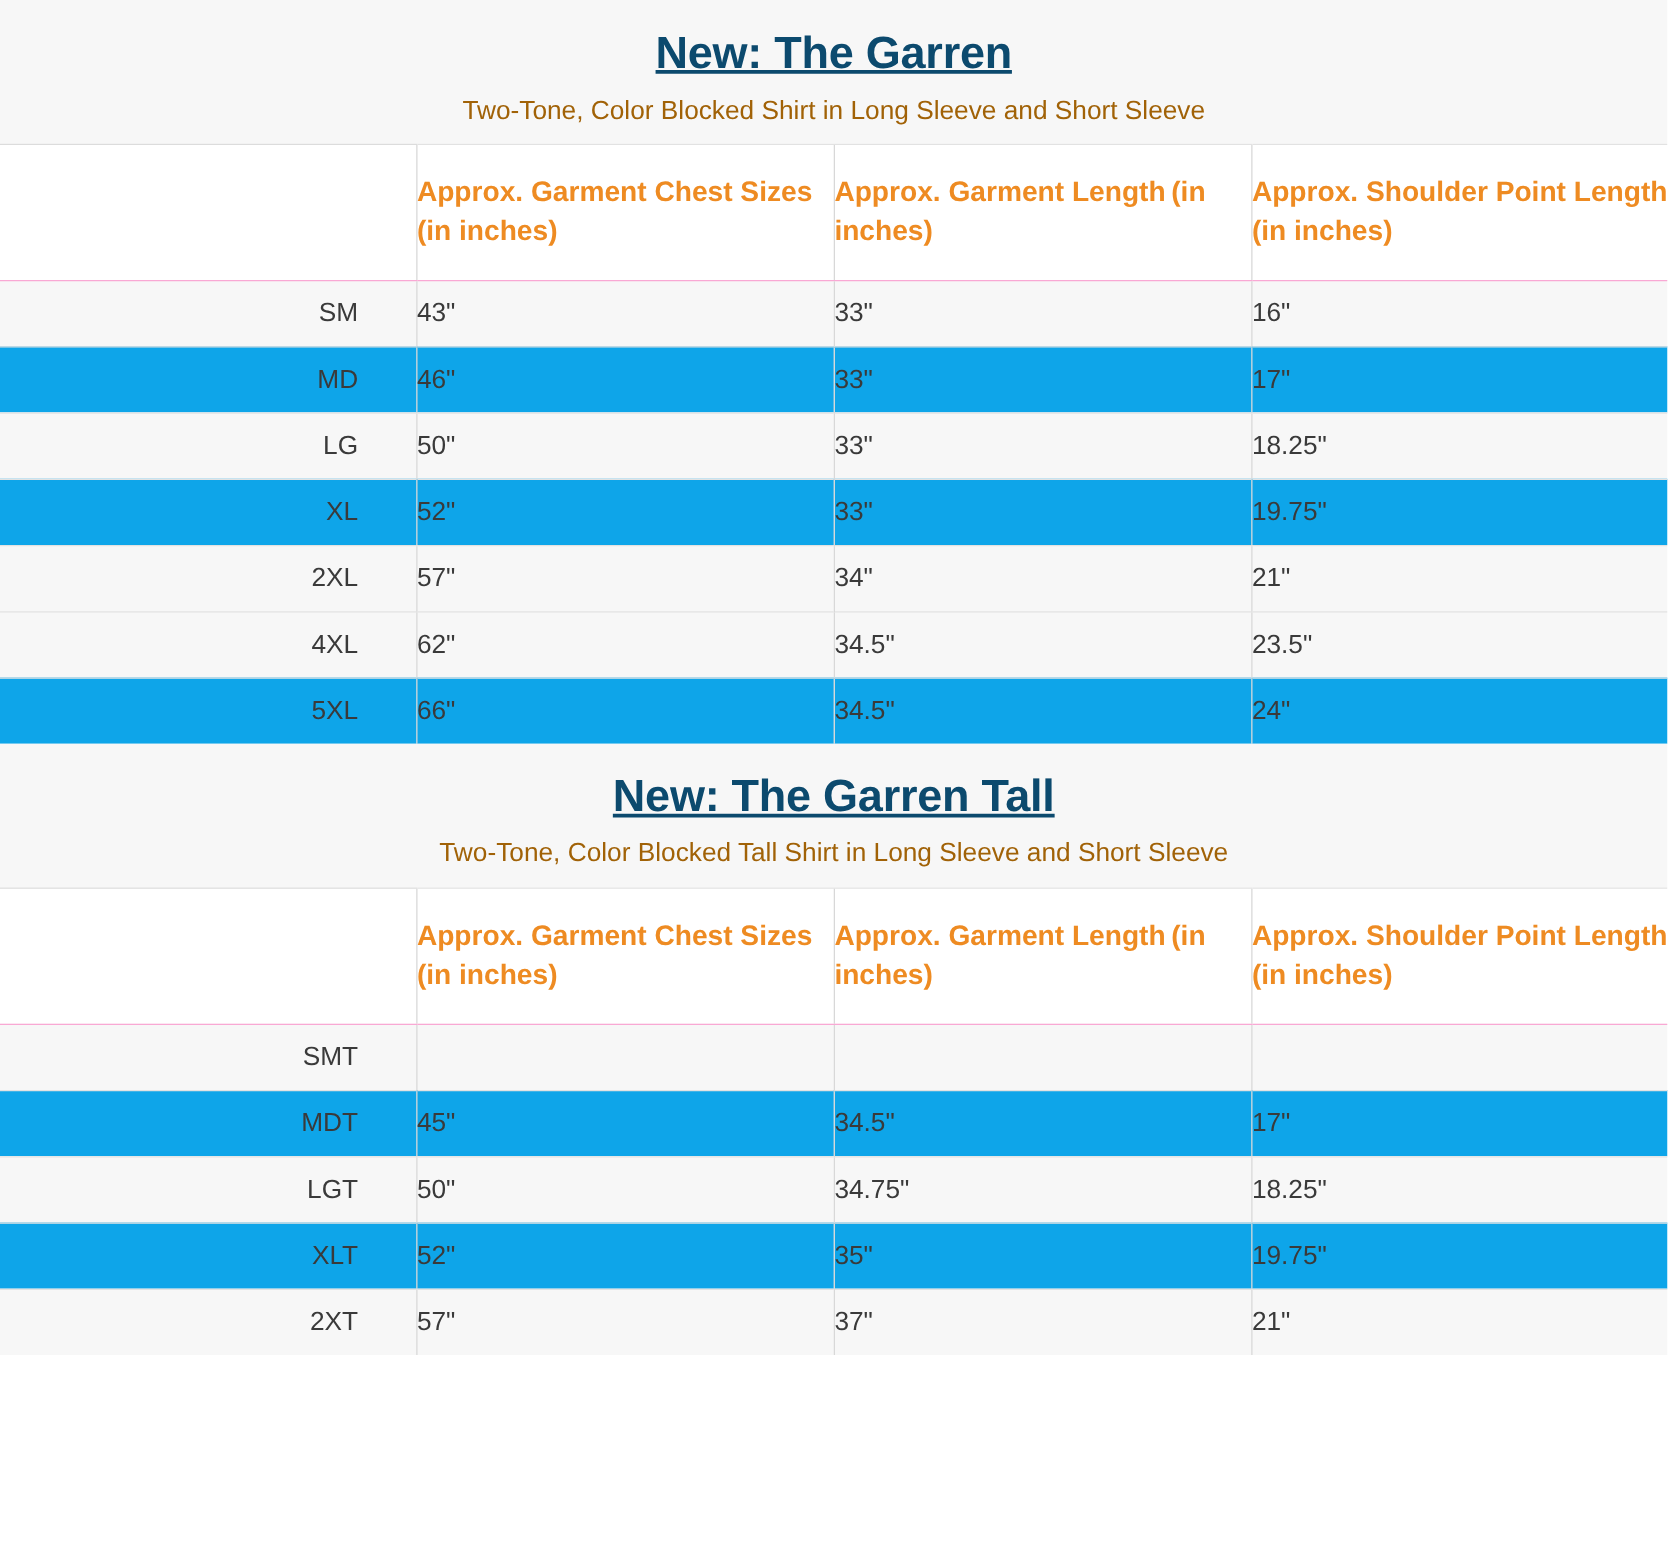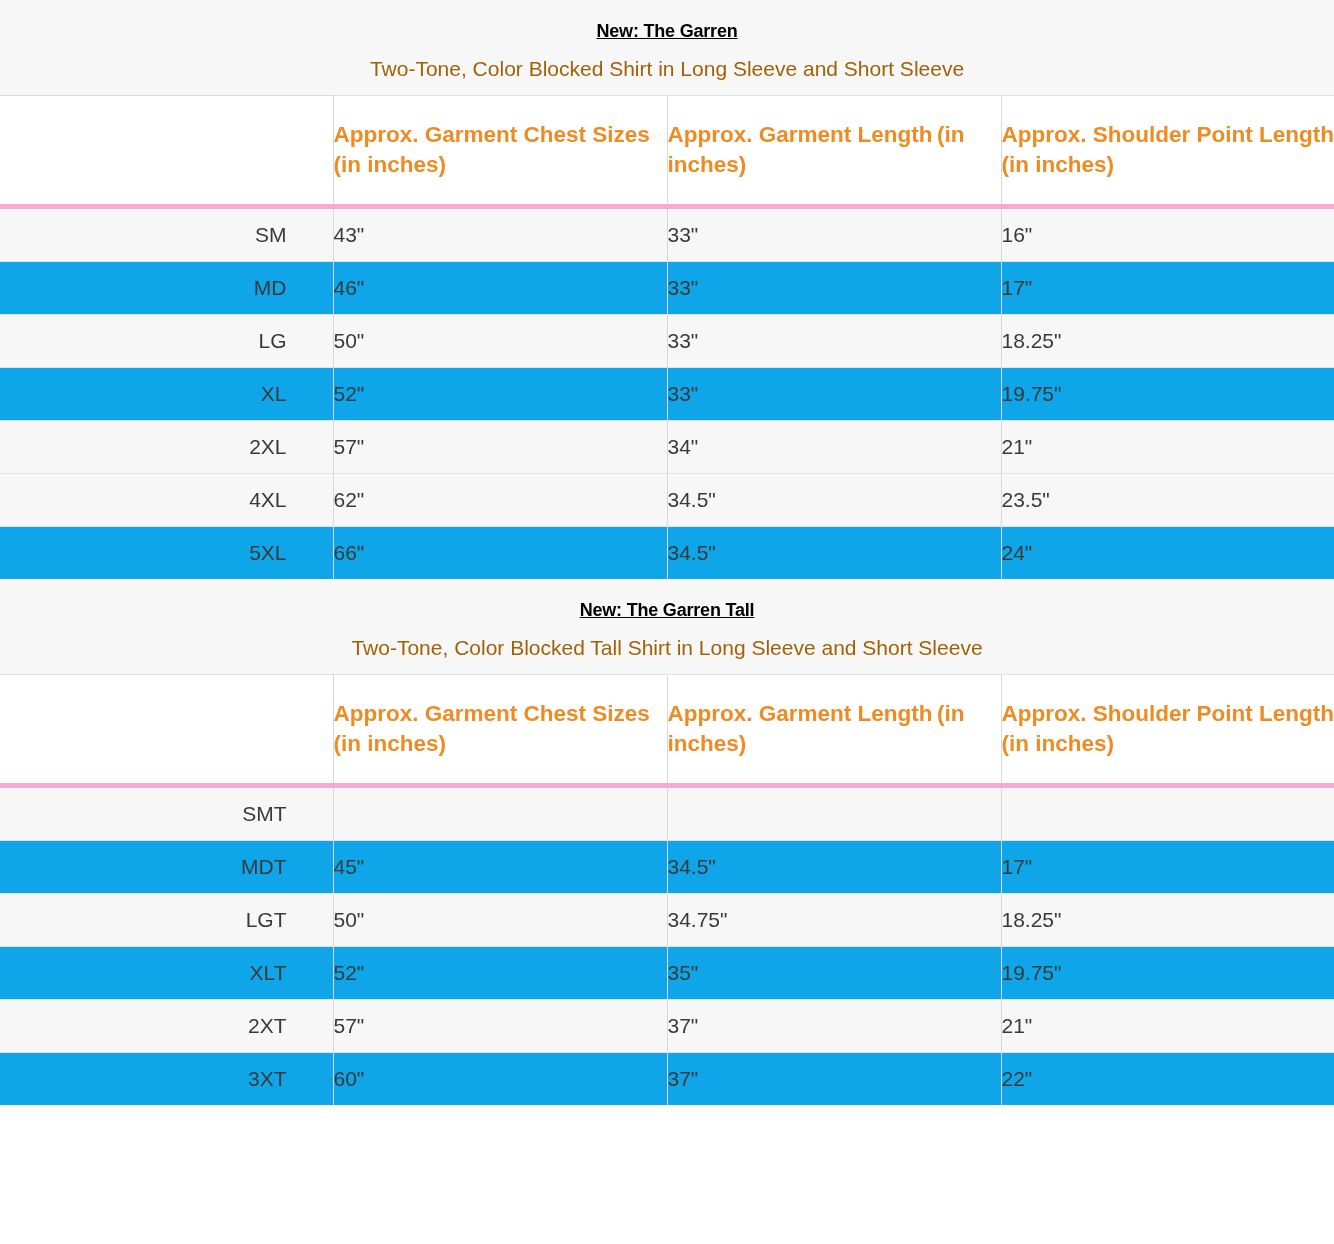--- a/index.html
+++ b/index.html
@@ -18,23 +18,23 @@
     position: relative;
   }
 
   
   .section-head {
     text-align: center;
     padding-top: 22px;
     padding-bottom: 14px;
   }
   .section-title {
-    font-size: 18px;
+    font-size: 36px;
     font-weight: bold;
-    color: #000000;
+    color: #0c4a6e;
     text-decoration: underline;
     letter-spacing: -0.2px;
     margin: 0 0 14px 0;
     line-height: 1.1;
   }
   .section-sub {
     font-size: 21px;
     color: #a16207;
     font-weight: normal;
     margin: 0;
@@ -59,21 +59,21 @@
     padding: 0;
     vertical-align: middle;
   }
   table.size-table th:first-child,
   table.size-table td:first-child {
     border-left: none;
   }
 
   thead th {
     border-top: 1px solid #dcdcdc;
-    border-bottom: 5px solid #f9a8d4;
+    border-bottom: 1px solid #f9a8d4;
     background: #ffffff;
     height: 108px;
     text-align: left;
     padding: 0 14px;
   }
   thead th.blank {
     border-left: none;
     border-top: 1px solid #dcdcdc;
   }
   .hdr {
@@ -237,22 +237,16 @@
         <td>52"</td>
         <td>35"</td>
         <td>19.75"</td>
       </tr>
       <tr class="odd">
         <td class="size-label">2XT</td>
         <td>57"</td>
         <td>37"</td>
         <td>21"</td>
       </tr>
-      <tr class="even">
-        <td class="size-label">3XT</td>
-        <td>60"</td>
-        <td>37"</td>
-        <td>22"</td>
-      </tr>
     </tbody>
   </table>
 
 </div>
 
 </body></html>

